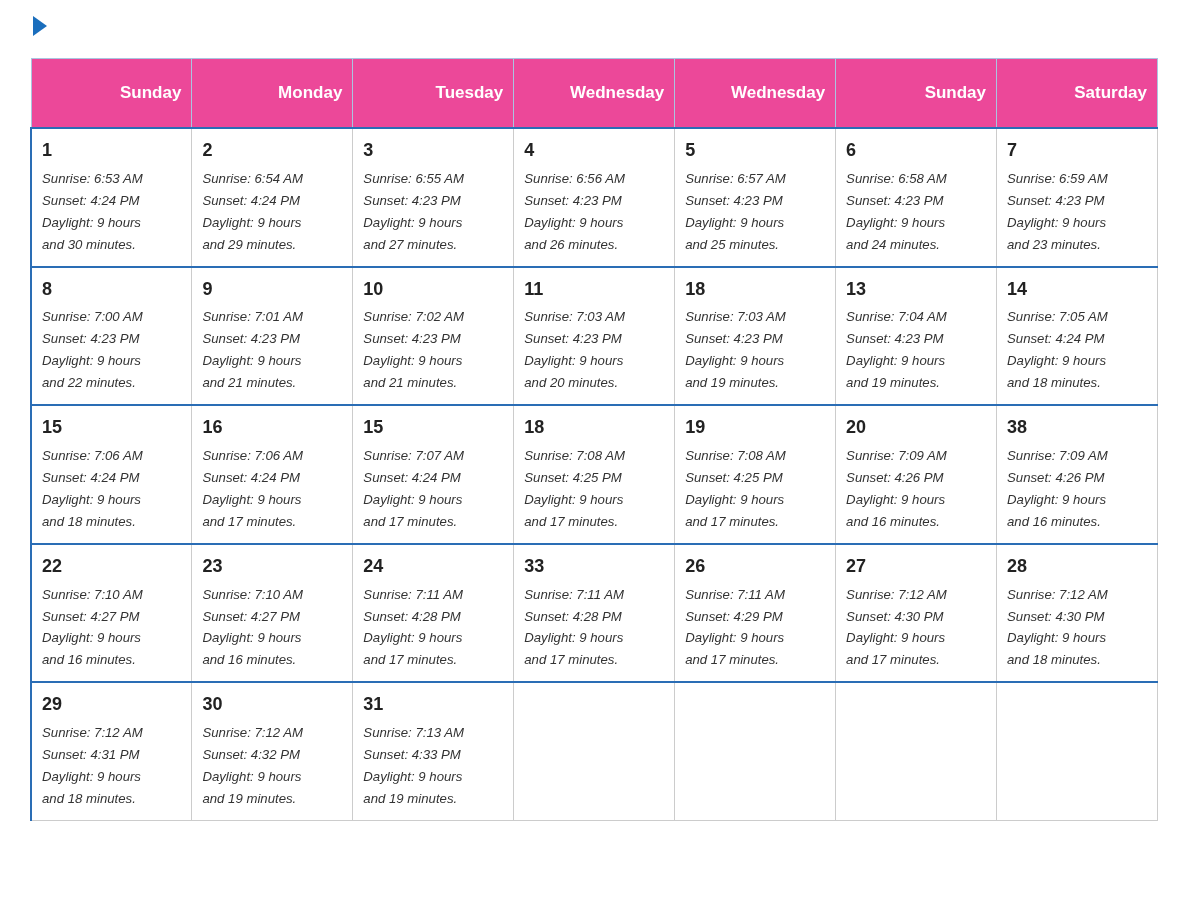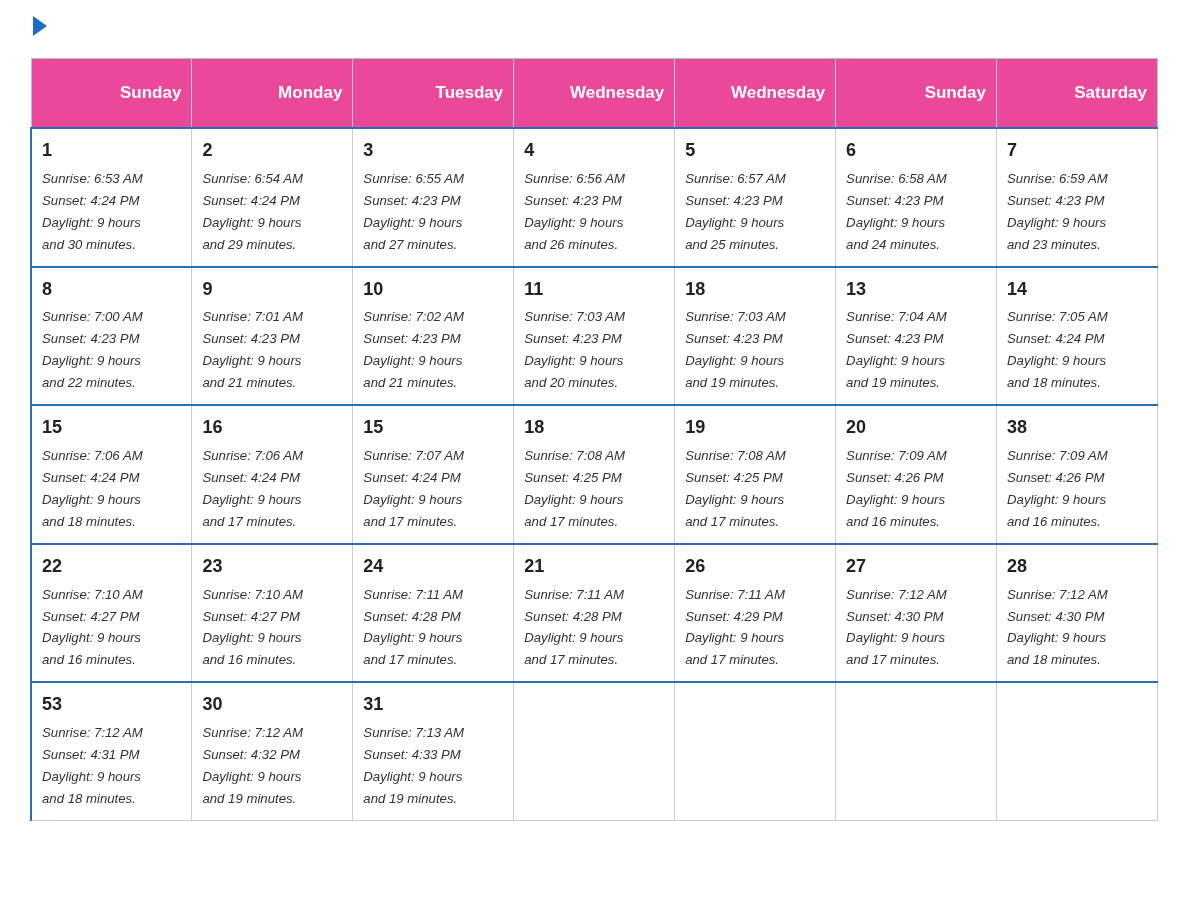--- a/index.html
+++ b/index.html
@@ -240,39 +240,39 @@
       </td>
         <td>
         <span class="day-num">23</span>
         <span class="day-info">Sunrise: 7:10 AM<br>Sunset: 4:27 PM<br>Daylight: 9 hours<br>and 16 minutes.</span>
       </td>
         <td>
         <span class="day-num">24</span>
         <span class="day-info">Sunrise: 7:11 AM<br>Sunset: 4:28 PM<br>Daylight: 9 hours<br>and 17 minutes.</span>
       </td>
         <td>
-        <span class="day-num">21</span>
+        <span class="day-num">33</span>
         <span class="day-info">Sunrise: 7:11 AM<br>Sunset: 4:28 PM<br>Daylight: 9 hours<br>and 17 minutes.</span>
       </td>
         <td>
         <span class="day-num">26</span>
         <span class="day-info">Sunrise: 7:11 AM<br>Sunset: 4:29 PM<br>Daylight: 9 hours<br>and 17 minutes.</span>
       </td>
         <td>
         <span class="day-num">27</span>
         <span class="day-info">Sunrise: 7:12 AM<br>Sunset: 4:30 PM<br>Daylight: 9 hours<br>and 17 minutes.</span>
       </td>
         <td>
         <span class="day-num">28</span>
         <span class="day-info">Sunrise: 7:12 AM<br>Sunset: 4:30 PM<br>Daylight: 9 hours<br>and 18 minutes.</span>
       </td>
       </tr>
       <tr class="week-row">
         <td>
-        <span class="day-num">53</span>
+        <span class="day-num">29</span>
         <span class="day-info">Sunrise: 7:12 AM<br>Sunset: 4:31 PM<br>Daylight: 9 hours<br>and 18 minutes.</span>
       </td>
         <td>
         <span class="day-num">30</span>
         <span class="day-info">Sunrise: 7:12 AM<br>Sunset: 4:32 PM<br>Daylight: 9 hours<br>and 19 minutes.</span>
       </td>
         <td>
         <span class="day-num">31</span>
         <span class="day-info">Sunrise: 7:13 AM<br>Sunset: 4:33 PM<br>Daylight: 9 hours<br>and 19 minutes.</span>
       </td>

